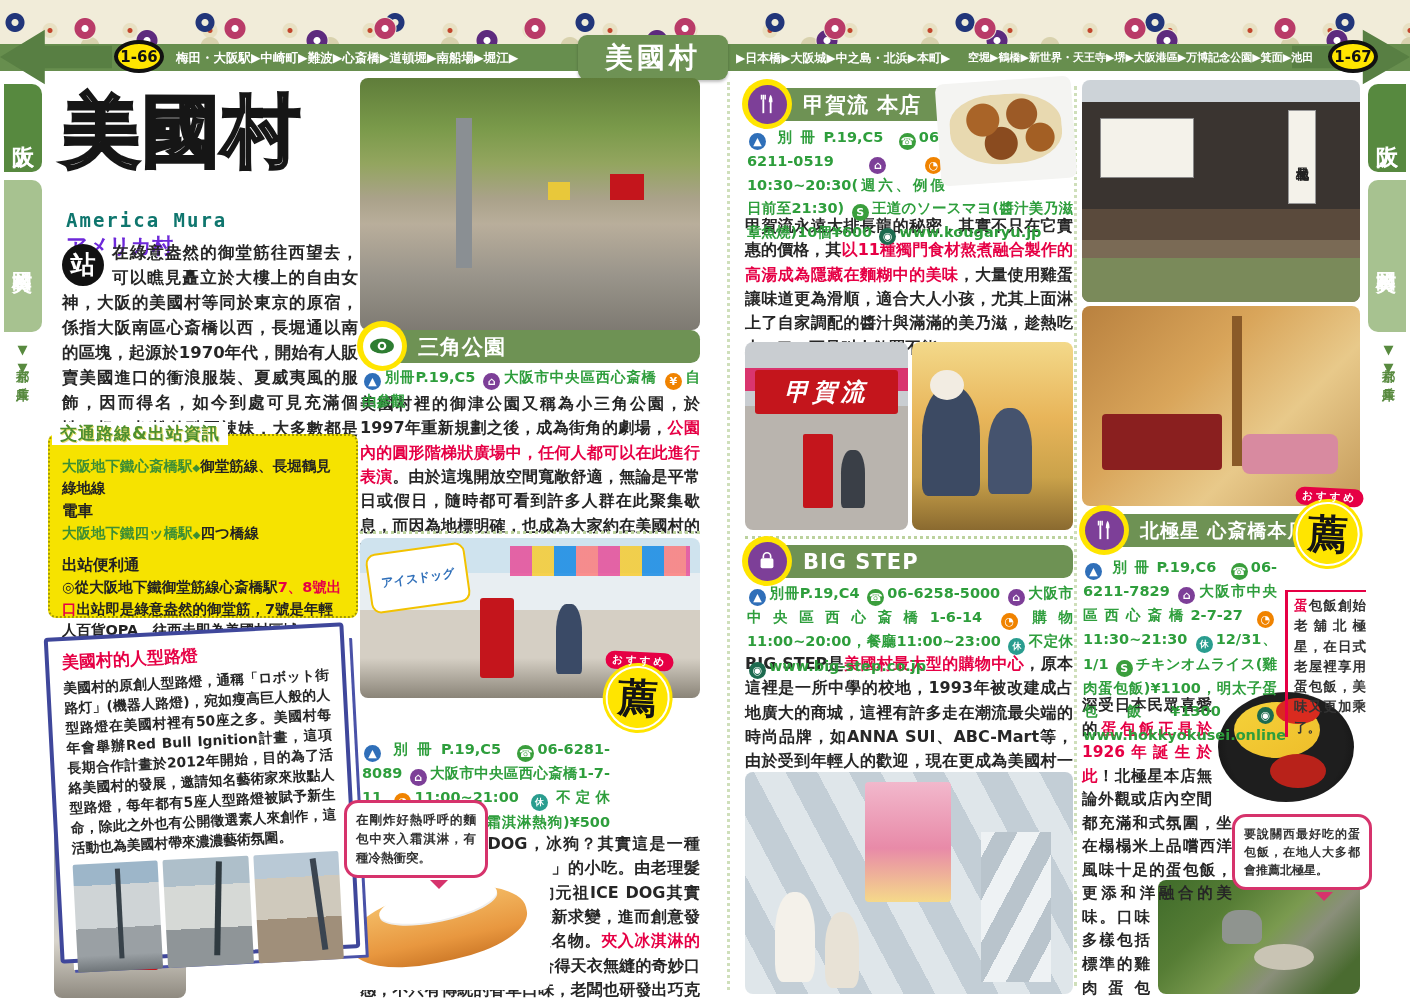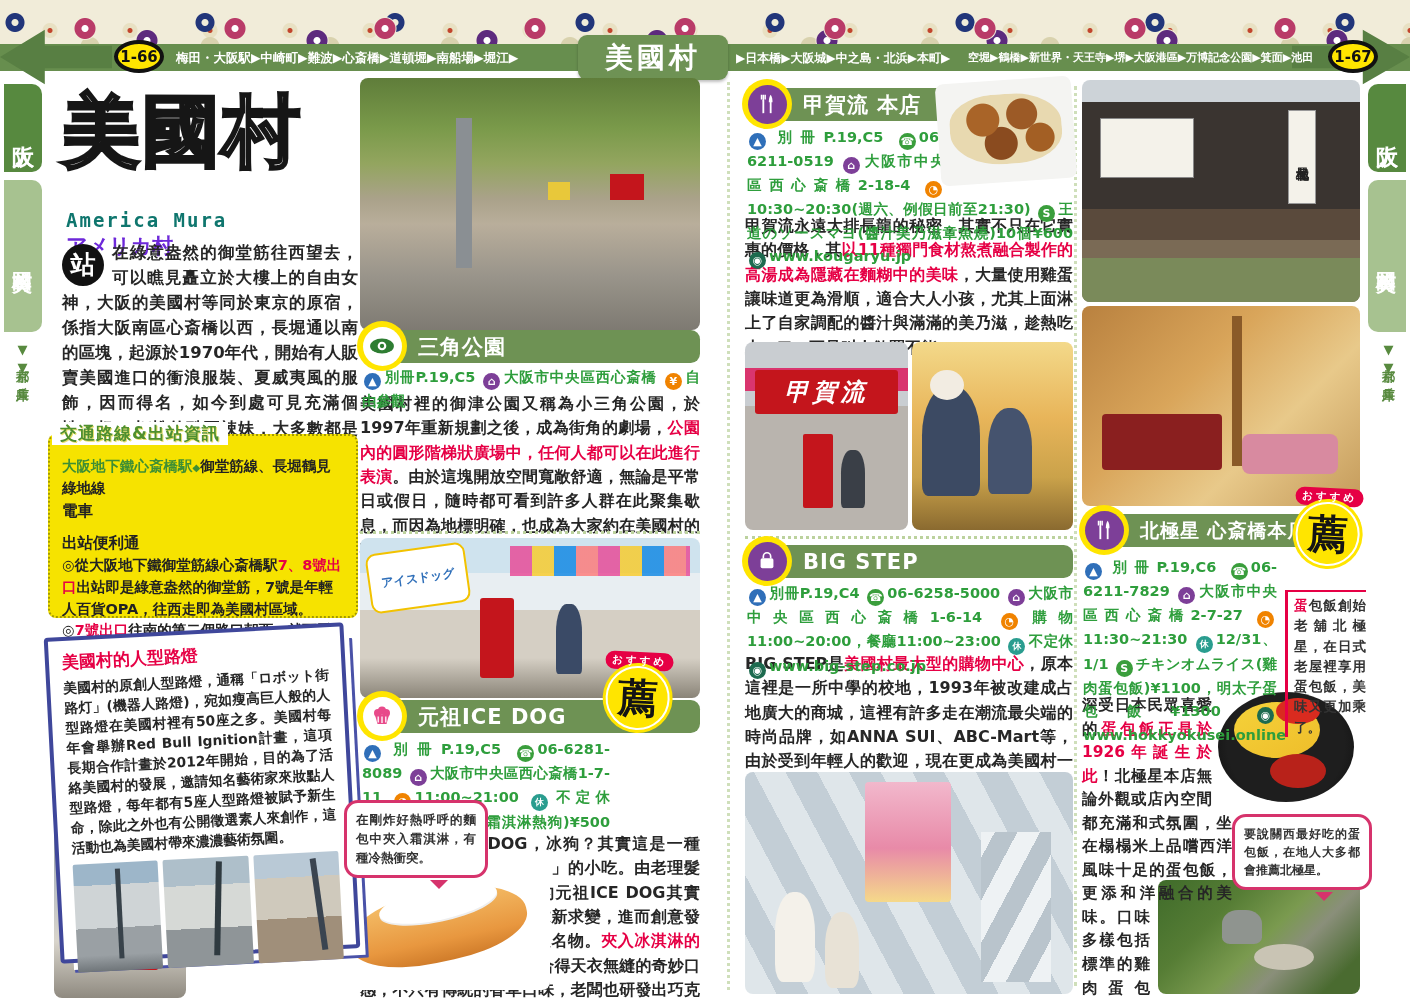--- a/index.html
+++ b/index.html
@@ -117,20 +117,23 @@
     <span class="sta">站</span>
     <span>在綠意盎然的御堂筋往西望去，可以瞧見矗立於大樓上的自由女神，大阪的美國村等同於東京的原宿，係指大阪南區心斎橋以西，長堀通以南的區塊，起源於1970年代，開始有人販賣美國進口的衝浪服裝、夏威夷風的服飾，因而得名，如今到處可見充滿個性、超IN打扮的酷哥辣妹，大多數都是十多歲、二十來歲的青少年，店家絢麗的招牌、大片的塗鴉牆、重金屬搖滾音樂、二手衣店等，永不歇止的創意與活力，在這裡無限迸發。</span>
   </div>
 
   <div class="ybox" style="left:48px;top:434px;width:310px;height:184px;">
     <div class="ytxt" style="margin-top:8px;">
       <div>
         <span class="ygreen">大阪地下鐵心斎橋駅</span><span class="ygreen" style="font-size:10px;">◆</span><span>御堂筋線、長堀鶴見綠地線</span>
       </div>
       <div style="font-size:15.5px;">電車</div>
+      <div>
+        <span class="ygreen">大阪地下鐵四ッ橋駅</span><span class="ygreen" style="font-size:10px;">◆</span><span>四つ橋線</span>
+      </div>
       <div style="height:9px;"></div>
       <div style="font-size:15.5px;">出站便利通</div>
       <div><span>◎從大阪地下鐵御堂筋線心斎橋駅</span><span class="hl">7、8號出口</span><span>出站即是綠意盎然的御堂筋，7號是年輕人百貨OPA，往西走即為美國村區域。</span></div>
       <div><span>◎</span><span class="hl">7號出口</span><span>往南的第二個路口朝西，就可看到美國村的中心Big Step購物中心與三角公園。</span></div>
     </div>
   </div>
   <div class="ybox-title" style="left:52px;top:422px;">交通路線&amp;出站資訊</div>
 
   <div class="photo" style="left:54px;top:808px;width:132px;height:190px;z-index:1;background:linear-gradient(180deg,#8a9298,#b9bec2 40%,#d9d5cc 70%,#8f8a80);">
     <div class="abs" style="left:78px;top:110px;width:26px;height:52px;background:#c4151c;border-radius:2px;"></div>
@@ -190,34 +193,20 @@
   <div class="photo" style="left:360px;top:538px;width:340px;height:160px;background:linear-gradient(180deg,#cfe3ee 0 22%,#e8eef2 22% 45%,#d5cfc4 45% 75%,#8a8478 100%);">
     <div class="abs" style="left:150px;top:8px;width:180px;height:30px;background:repeating-linear-gradient(90deg,#e84393 0 22px,#f9ca24 22px 44px,#0984e3 44px 66px,#ff7675 66px 88px);opacity:.8;"></div>
     <div class="abs" style="left:120px;top:60px;width:34px;height:80px;background:#c4151c;border-radius:3px;"></div>
     <div class="abs" style="left:196px;top:66px;width:26px;height:70px;background:#3a4a66;border-radius:40% 40% 8% 8%;"></div>
     <div class="signwhite" style="left:8px;top:10px;width:96px;height:56px;border:2px solid #f2c200;transform:rotate(-8deg);">アイスドッグ</div>
   </div>
 
   <div class="badge" style="left:602px;top:652px;">
     <div class="rib">おすすめ</div>
     <div class="cir">薦</div>
-  </div>
-  <div class="bar" style="left:360px;top:700px;width:340px;">
-    <span class="ic-ring">
-        <span class="ic-core">
-      <svg width="24" height="24" viewBox="0 0 24 24">
-            <circle cx="8" cy="9" r="4" fill="#e84a8a"></circle>
-            <circle cx="16" cy="9" r="4" fill="#e84a8a"></circle>
-            <circle cx="12" cy="6.5" r="4" fill="#e84a8a"></circle>
-            <path d="M5 11h14l-2.5 9h-9z" fill="#e84a8a"></path>
-            <path d="M8.2 12.5v6M12 12.5v6.5M15.8 12.5v6" stroke="#fff" stroke-width="1.3"></path>
-          </svg>
-    </span>
-      </span>
-    <span>元祖ICE DOG</span>
   </div>
   <div class="info" style="left:362px;top:738px;width:248px;">
     <span class="ic map">
         <span>▲</span>
       </span><span>別冊P.19,C5</span>
     <span class="ic phone">
         <span>☎</span>
       </span><span>06-6281-8089</span>
     <span class="ic addr">
         <span>⌂</span>
@@ -264,21 +253,21 @@
   <div class="info" style="left:747px;top:126px;width:326px;">
     <span style="float:right;width:128px;height:62px;"></span>
     <span class="ic map">
         <span>▲</span>
       </span><span>別冊P.19,C5</span>
     <span class="ic phone">
         <span>☎</span>
       </span><span>06-6211-0519</span>
     <span class="ic addr">
         <span>⌂</span>
-      </span><span>大阪市中央區西心斎橋2-18-4</span>
+      </span>
     <span class="ic time">
         <span>◔</span>
       </span><span>10:30~20:30(週六、例假日前至21:30)</span>
     <span class="ic price">
         <span>S</span>
       </span><span>王道のソースマヨ(醬汁美乃滋章魚燒)10個¥600</span>
     <span class="ic web">
         <span>◉</span>
       </span><span>www.kougaryu.jp</span>
   </div>

